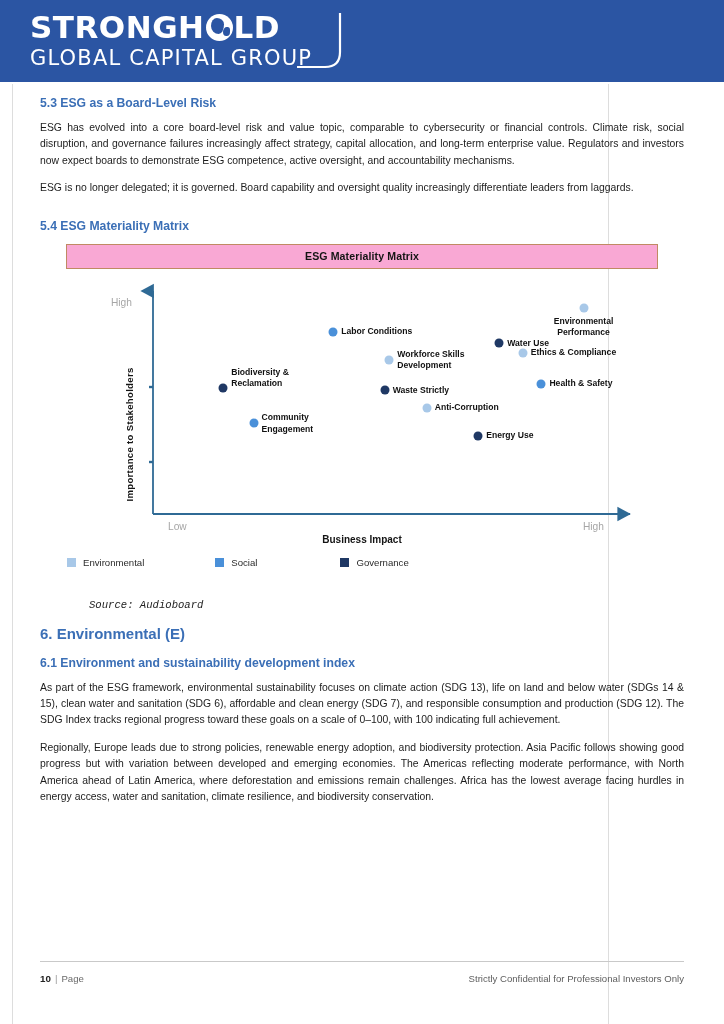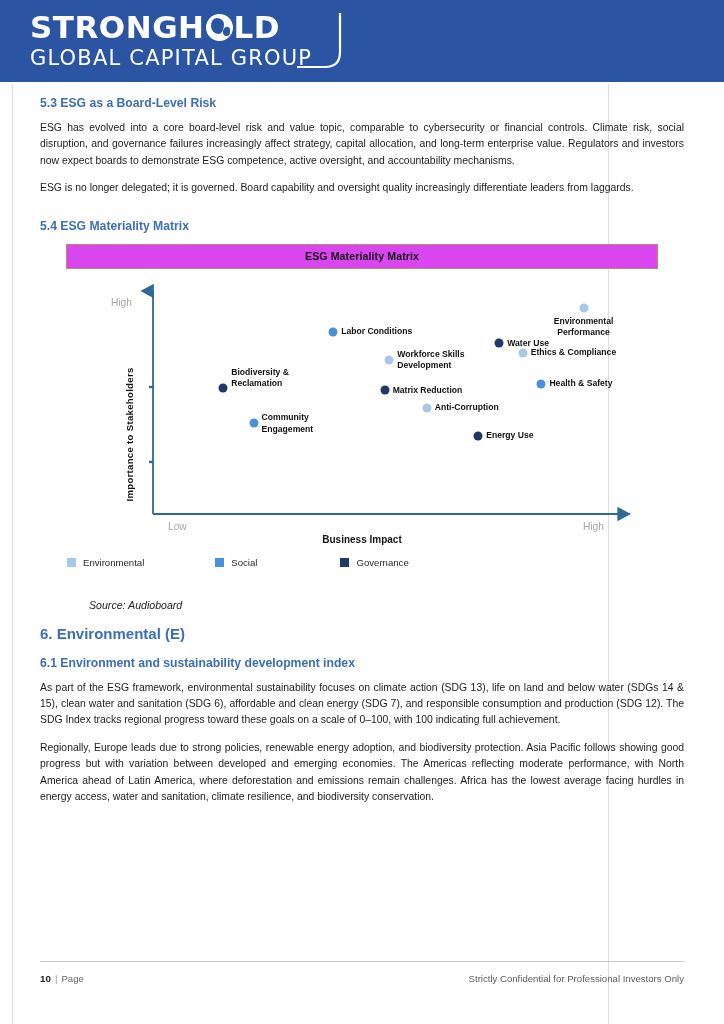--- a/index.html
+++ b/index.html
@@ -126,21 +126,21 @@
   .chart-block {
     position: relative;
     width: 644px;
     height: 362px;
     margin-top: 10px;
   }
   .chart-banner {
     position: absolute;
     left: 26px; top: 0;
     width: 592px; height: 25px;
-    background: #d946ef;
+    background: #f9a8d4;
     border: 1px solid #c08a63;
     display: flex;
     align-items: center;
     justify-content: center;
   }
   .chart-banner-text {
     font-family: "Liberation Sans", sans-serif;
     font-weight: 700;
     font-size: 10.6px;
     color: #141414;
@@ -229,21 +229,21 @@
     font-size: 9.6px;
     color: #2b2b2b;
   }
   .legend-sp1 { width: 27px; }
   .legend-sp2 { width: 71px; }
   .legend-sp3 { width: 83px; }
 
   .source {
     position: absolute;
     left: 49px; top: 330px;
-    font-family: Liberation Sans, sans-serif;
+    font-family: Liberation Mono, monospace;
     font-style: italic;
     font-size: 10.6px;
     color: #222222;
   }
 
   
   .footer-rule {
     position: absolute;
     left: 40px; bottom: 62px;
     width: 644px; height: 1px;
@@ -349,21 +349,21 @@
             <div class="pt-label " style="left: 490.7px; top: 78.58px;">Ethics &amp; Compliance</div>
             <div class="pt" style="left: 349.32px; top: 91.36px; background: rgb(168, 200, 232);"></div>
             <div class="pt-label " style="left: 357.32px; top: 80.36px;">Workforce Skills
 Development</div>
             <div class="pt" style="left: 501.42px; top: 115.28px; background: rgb(74, 144, 217);"></div>
             <div class="pt-label " style="left: 509.42px; top: 109.78px;">Health &amp; Safety</div>
             <div class="pt" style="left: 183.18px; top: 119.44px; background: rgb(31, 56, 100);"></div>
             <div class="pt-label " style="left: 191.18px; top: 98px;">Biodiversity &amp;
 Reclamation</div>
             <div class="pt" style="left: 344.64px; top: 121.52px; background: rgb(31, 56, 100);"></div>
-            <div class="pt-label " style="left: 352.64px; top: 116.02px;">Matrix Reduction</div>
+            <div class="pt-label " style="left: 352.64px; top: 116.02px;">Waste Strictly</div>
             <div class="pt" style="left: 386.76px; top: 139.2px; background: rgb(168, 200, 232);"></div>
             <div class="pt-label " style="left: 394.76px; top: 133.7px;">Anti-Corruption</div>
             <div class="pt" style="left: 213.6px; top: 154.8px; background: rgb(74, 144, 217);"></div>
             <div class="pt-label " style="left: 221.6px; top: 143.8px;">Community
 Engagement</div>
             <div class="pt" style="left: 438.24px; top: 167.28px; background: rgb(31, 56, 100);"></div>
             <div class="pt-label " style="left: 446.24px; top: 161.78px;">Energy Use</div>
           </div>
 
         <div class="legend">

